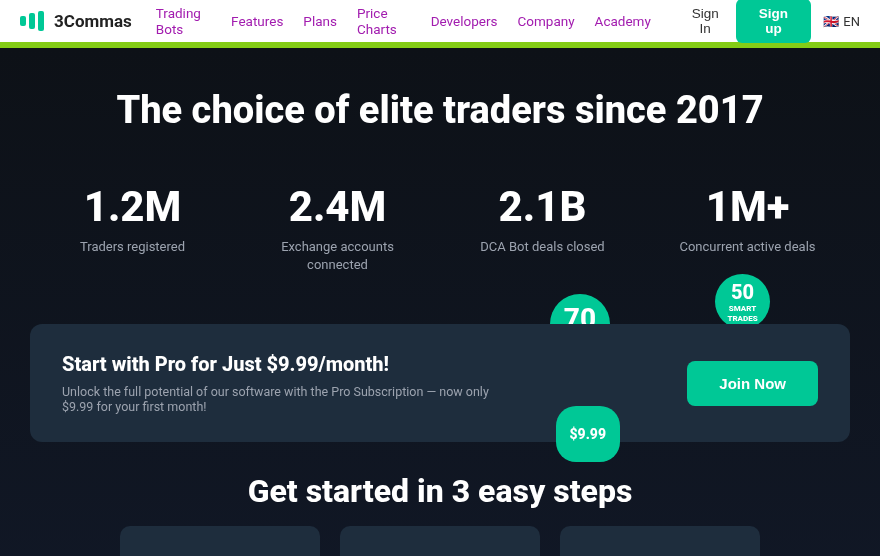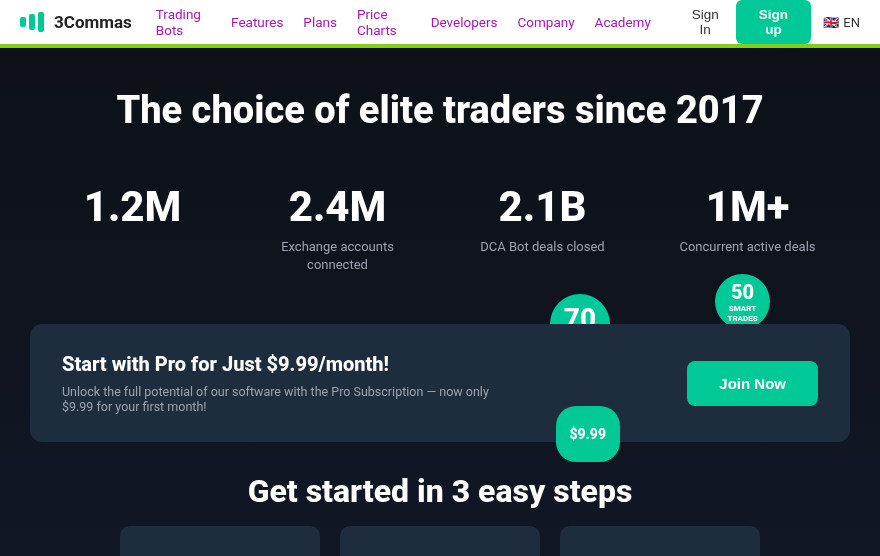--- a/index.html
+++ b/index.html
@@ -12,21 +12,21 @@
     }
 
     
     .navbar {
       background: #fff;
       height: 48px;
       display: flex;
       align-items: center;
       padding: 0 20px;
       justify-content: space-between;
-      border-bottom: 4px solid #84cc16;
+      border-bottom: 6px solid #84cc16;
       gap: 36px;
     }
     .navbar-left {
       display: flex;
       align-items: center;
       gap: 24px;
     }
     .logo {
       display: flex;
       align-items: center;
@@ -292,20 +292,21 @@
     </div>
   </div>
 </nav>
 
 <div class="main">
   <h1 class="hero-title">The choice of elite traders since 2017</h1>
 
   <div class="stats-row">
     <div class="stat-item">
       <div class="stat-number">1.2M</div>
+      <div class="stat-label">Traders registered</div>
     </div>
     <div class="stat-item">
       <div class="stat-number">2.4M</div>
       <div class="stat-label">Exchange accounts connected</div>
     </div>
     <div class="stat-item">
       <div class="stat-number">2.1B</div>
       <div class="stat-label">DCA Bot deals closed</div>
     </div>
     <div class="stat-item">

